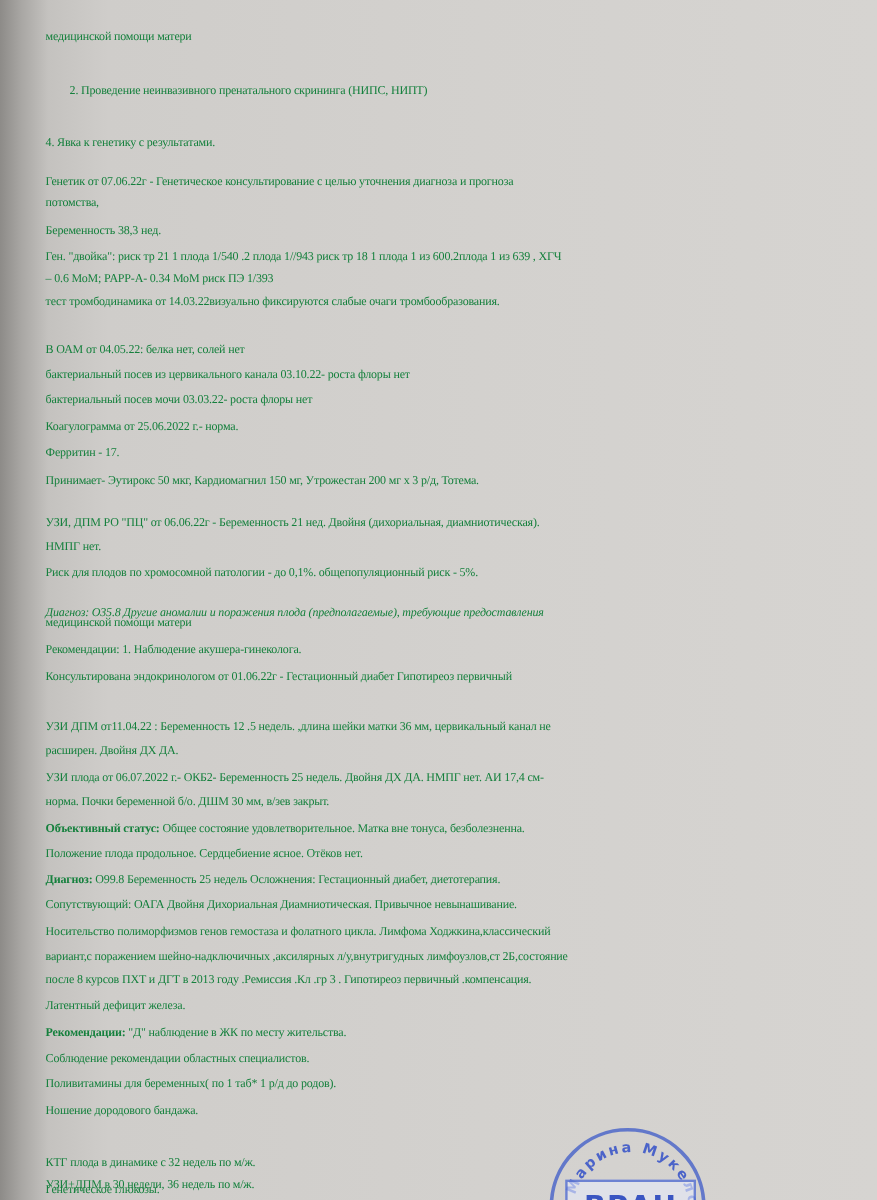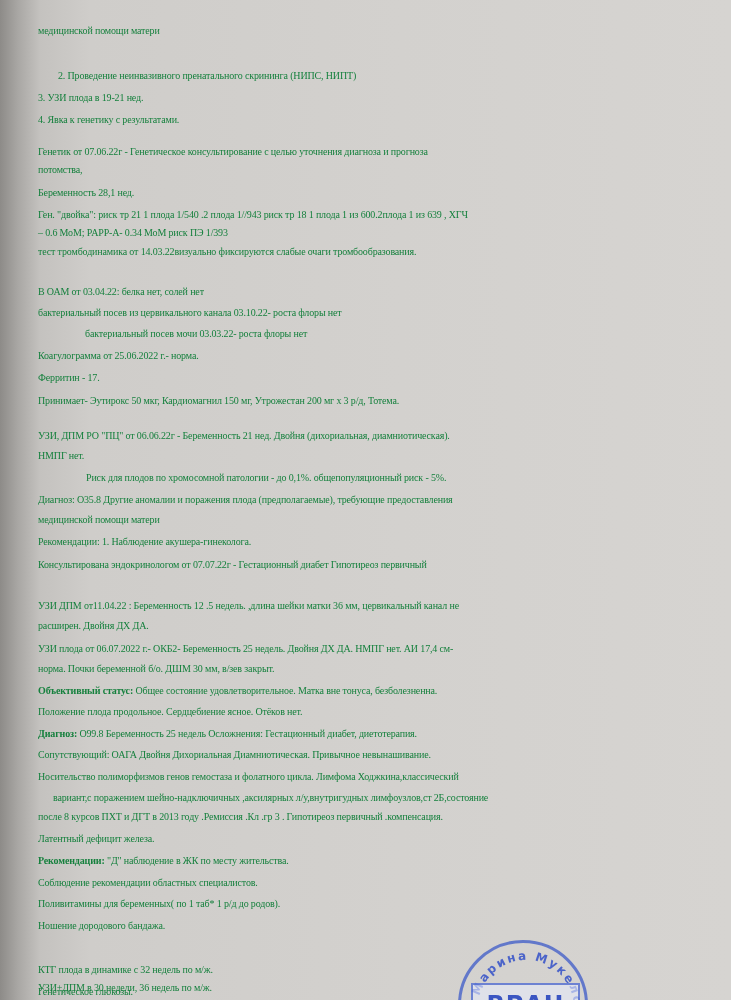--- a/index.html
+++ b/index.html
@@ -33,51 +33,50 @@
     font-weight: bold; font-size: 24px; text-align: center; line-height: 40px;
     letter-spacing: 1px;
   }
 </style>
 </head>
 <body>
 
 <div class="page" id="page">
     <div class="line" style="top: 22px;"><span>медицинской помощи матери</span></div>
     <div class="line" style="top: 67px; margin-left: 20px;"><span>2.  Проведение неинвазивного пренатального скрининга (НИПС, НИПТ)</span></div>
-    <div class="line" style="top: 89px;"><span>3. УЗИ плода в 19-21 нед.</span></div>
     <div class="line" style="top: 111px;"><span>4. Явка к генетику с результатами.</span></div>
     <div class="line" style="top: 143px;"><span>Генетик от 07.06.22г -  Генетическое консультирование с целью уточнения диагноза и прогноза</span></div>
     <div class="line" style="top: 161px;"><span>потомства,</span></div>
-    <div class="line" style="top: 184px;"><span>Беременность 28,1 нед.</span></div>
+    <div class="line" style="top: 184px;"><span>Беременность 38,3 нед.</span></div>
     <div class="line" style="top: 206px;"><span>Ген. "двойка": риск тр 21 1 плода 1/540 .2 плода 1//943   риск тр 18 1 плода 1 из 600.2плода 1 из 639  , ХГЧ</span></div>
     <div class="line" style="top: 224px;"><span>– 0.6   МоМ; PAPP-A-  0.34 МоМ риск ПЭ 1/393</span></div>
     <div class="line" style="top: 243px;"><span>тест тромбодинамика от 14.03.22визуально фиксируются слабые очаги тромбообразования.</span></div>
-    <div class="line" style="top: 283px;"><span>В ОАМ от  03.04.22: белка нет, солей нет</span></div>
+    <div class="line" style="top: 283px;"><span>В ОАМ от  04.05.22: белка нет, солей нет</span></div>
     <div class="line" style="top: 304px;"><span>бактериальный посев из цервикального канала 03.10.22- роста флоры нет</span></div>
-    <div class="line" style="top: 325px; margin-left: 47px;"><span>бактериальный посев мочи 03.03.22- роста флоры нет</span></div>
+    <div class="line" style="top: 325px;"><span>бактериальный посев мочи 03.03.22- роста флоры нет</span></div>
     <div class="line" style="top: 347px;"><span>Коагулограмма от 25.06.2022 г.- норма.</span></div>
     <div class="line" style="top: 369px;"><span>Ферритин - 17.</span></div>
     <div class="line" style="top: 392px;"><span>Принимает- Эутирокс 50 мкг, Кардиомагнил 150 мг, Утрожестан 200 мг х 3 р/д, Тотема.</span></div>
     <div class="line" style="top: 427px;"><span>УЗИ, ДПМ РО "ПЦ" от 06.06.22г - Беременность 21 нед. Двойня (дихориальная, диамниотическая).</span></div>
     <div class="line" style="top: 447px;"><span>НМПГ нет.</span></div>
-    <div class="line" style="top: 469px; margin-left: 48px;"><span>Риск для плодов по хромосомной патологии - до 0,1%. общепопуляционный риск - 5%.</span></div>
-    <div class="line" style="top: 491px;"><span>Диагноз: O35.8 Другие аномалии и поражения плода (предполагаемые), требующие предоставления</span></div>
+    <div class="line" style="top: 469px;"><span>Риск для плодов по хромосомной патологии - до 0,1%. общепопуляционный риск - 5%.</span></div>
+    <div class="line" style="top: 502px; font-style: italic;"><span>Диагноз: O35.8 Другие аномалии и поражения плода (предполагаемые), требующие предоставления</span></div>
     <div class="line" style="top: 511px;"><span>медицинской помощи матери</span></div>
     <div class="line" style="top: 533px;"><span>Рекомендации: 1.  Наблюдение акушера-гинеколога.</span></div>
-    <div class="line" style="top: 556px;"><span>Консультирована эндокринологом от 07.07.22г - Гестационный диабет Гипотиреоз первичный</span></div>
+    <div class="line" style="top: 556px;"><span>Консультирована эндокринологом от 01.06.22г - Гестационный диабет Гипотиреоз первичный</span></div>
     <div class="line" style="top: 597px;"><span>УЗИ  ДПМ от11.04.22 : Беременность   12 .5  недель.   ,длина шейки матки 36  мм, цервикальный канал не</span></div>
     <div class="line" style="top: 617px;"><span>расширен. Двойня ДХ ДА.</span></div>
     <div class="line" style="top: 640px;"><span>УЗИ плода от 06.07.2022 г.-  ОКБ2- Беременность 25 недель. Двойня ДХ ДА. НМПГ нет. АИ 17,4 см-</span></div>
     <div class="line" style="top: 660px;"><span>норма. Почки беременной б/о. ДШМ 30 мм, в/зев закрыт.</span></div>
     <div class="line" style="top: 682px;"><span class="b">Объективный статус:</span><span> Общее состояние удовлетворительное. Матка вне тонуса, безболезненна.</span></div>
     <div class="line" style="top: 703px;"><span>Положение плода продольное. Сердцебиение ясное.  Отёков нет.</span></div>
     <div class="line" style="top: 725px;"><span class="b">Диагноз:</span><span> O99.8 Беременность 25 недель Осложнения: Гестационный диабет, диетотерапия.</span></div>
     <div class="line" style="top: 746px;"><span>Сопутствующий: ОАГА  Двойня Дихориальная Диамниотическая. Привычное невынашивание.</span></div>
     <div class="line" style="top: 768px;"><span>Носительство полиморфизмов генов гемостаза и фолатного цикла. Лимфома Ходжкина,классический</span></div>
-    <div class="line" style="top: 789px; margin-left: 15px;"><span>вариант,с поражением шейно-надключичных ,аксилярных л/у,внутригудных лимфоузлов,ст 2Б,состояние</span></div>
+    <div class="line" style="top: 789px;"><span>вариант,с поражением шейно-надключичных ,аксилярных л/у,внутригудных лимфоузлов,ст 2Б,состояние</span></div>
     <div class="line" style="top: 808px;"><span>после 8 курсов ПХТ и ДГТ в 2013 году .Ремиссия .Кл .гр 3 . Гипотиреоз первичный .компенсация.</span></div>
     <div class="line" style="top: 830px;"><span>Латентный дефицит железа.</span></div>
     <div class="line" style="top: 852px;"><span class="b">Рекомендации:</span><span> "Д" наблюдение в ЖК по месту жительства.</span></div>
     <div class="line" style="top: 874px;"><span>Соблюдение рекомендации областных специалистов.</span></div>
     <div class="line" style="top: 895px;"><span>Поливитамины для беременных( по 1 таб* 1 р/д до родов).</span></div>
     <div class="line" style="top: 917px;"><span>Ношение дородового бандажа.</span></div>
     <div class="line" style="top: 979px;"><span>УЗИ+ДПМ в 30 недели, 36 недель по м/ж.</span></div>
     <div class="line" style="top: 961px;"><span>КТГ плода в динамике с 32 недель по м/ж.</span></div>
     <div class="line" style="top: 983px;"><span>Генетическое глюкозы.</span></div>
   </div>

